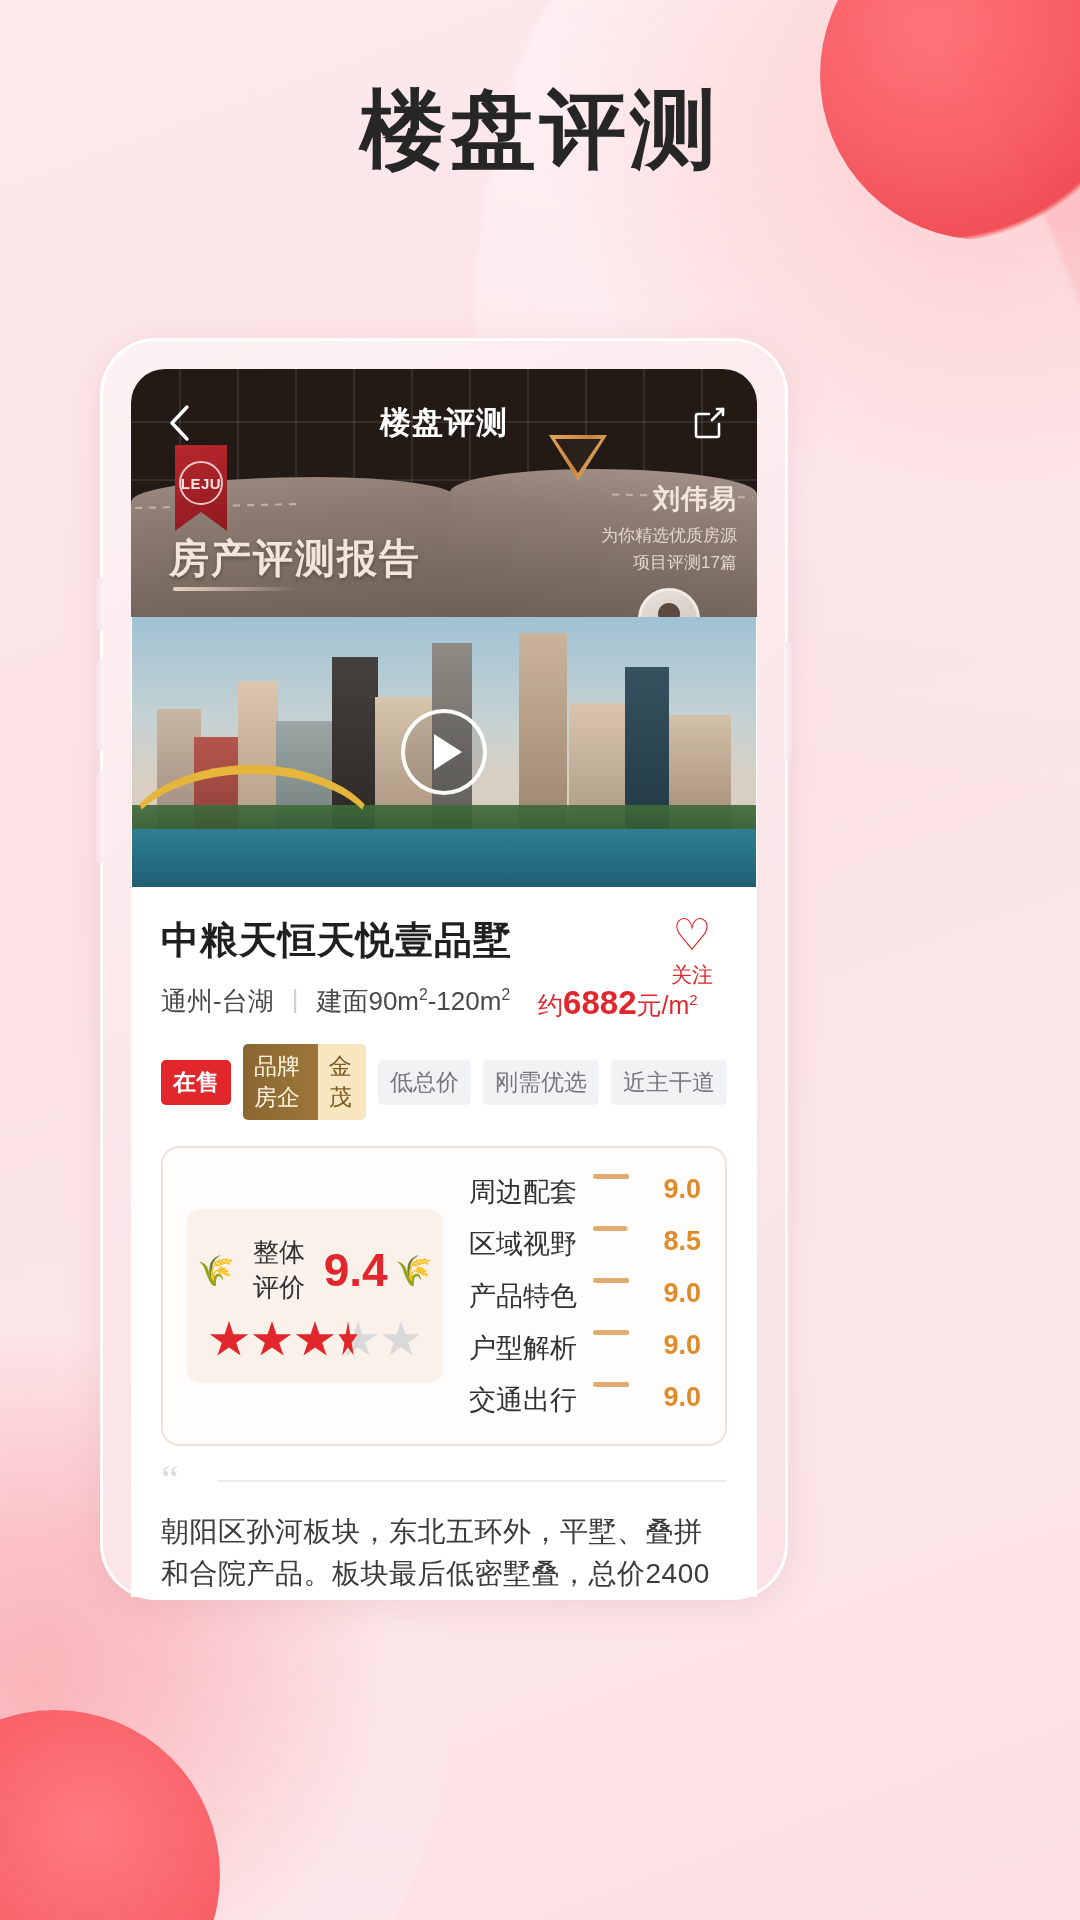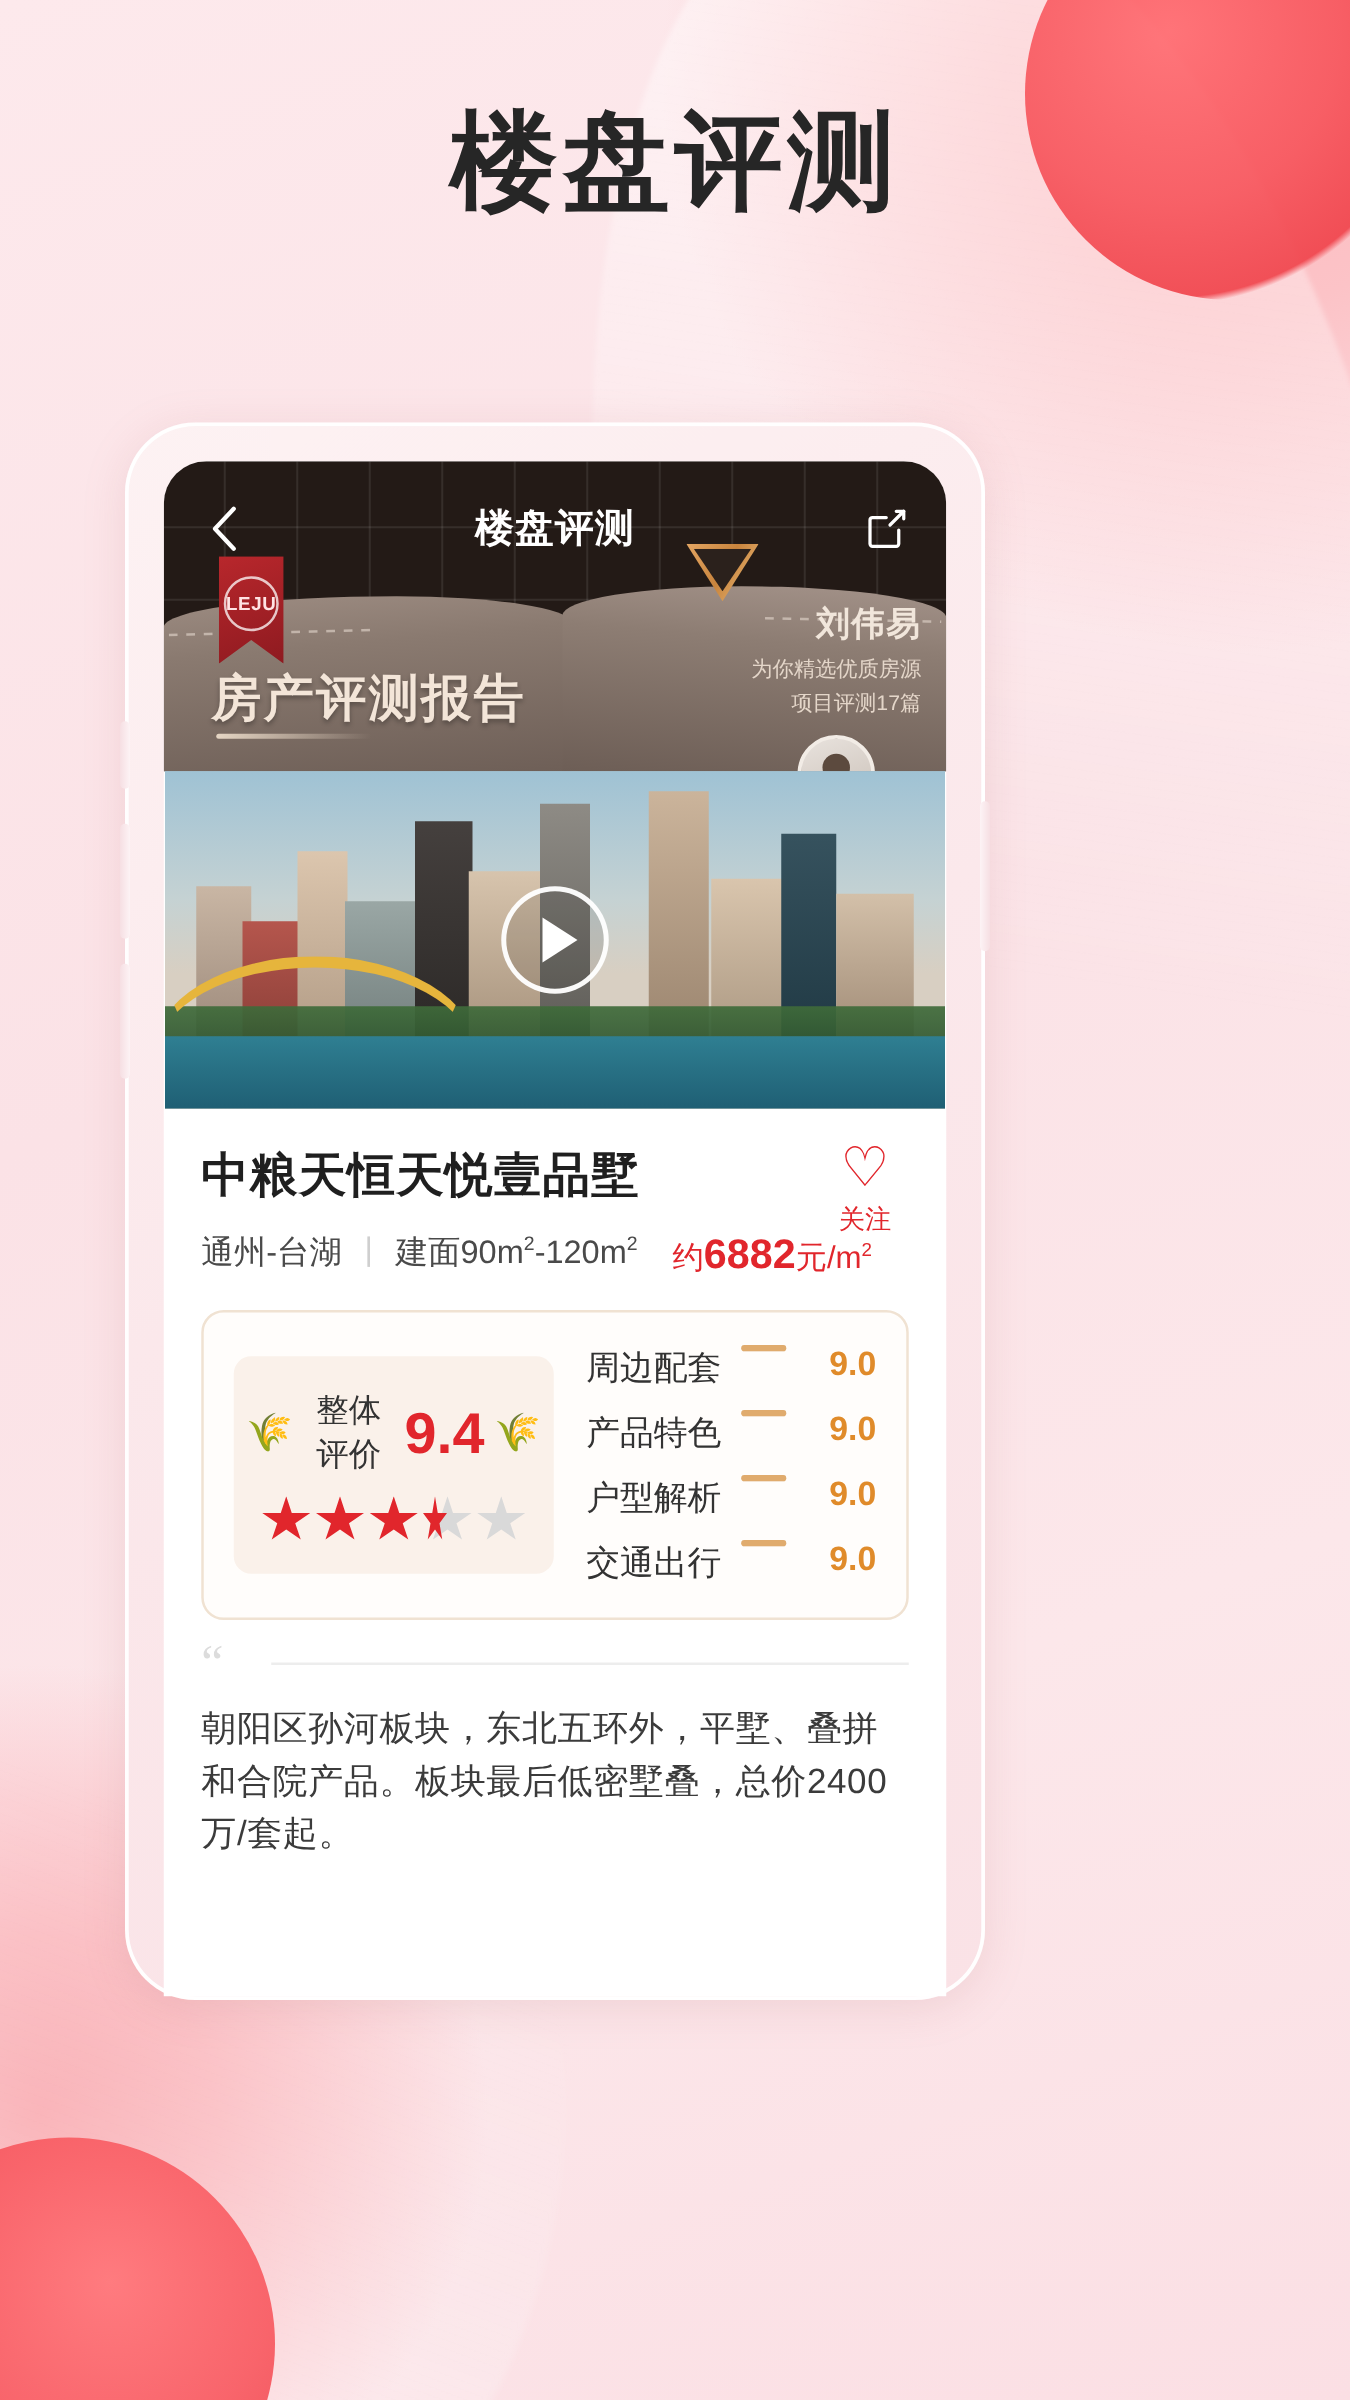--- a/index.html
+++ b/index.html
@@ -386,20 +386,30 @@
         <span class="prop-price">
           <span>约</span><b>6882</b><span>元/m<sup>2</sup></span>
         </span>
       </div>
 
       <div class="fav">
         <div class="fav-heart">♡</div>
         <div class="fav-label">关注</div>
       </div>
 
+      <div class="tags">
+        <span class="tag tag-sale">在售</span>
+        <span class="tag-brand">
+          <span class="b1">品牌房企</span>
+          <span class="b2">金茂</span>
+        </span>
+        <span class="tag tag-grey">低总价</span>
+        <span class="tag tag-grey">刚需优选</span>
+        <span class="tag tag-grey">近主干道</span>
+      </div>
     </div>
 
     <div class="rating-card">
       <div class="overall">
         <div class="overall-line">
           <span class="wheat">🌾</span>
           <span class="overall-label">整体评价</span>
           <span class="overall-score">9.4</span>
           <span class="wheat">🌾</span>
         </div>
@@ -425,20 +435,27 @@
 
       <div class="metrics">
         <div class="metric">
           <span class="m-label">周边配套</span>
           <span class="m-bar">
               <span class="m-fill" style="width:100%"></span>
             </span>
           <span class="m-val">9.0</span>
         </div>
         <div class="metric">
+          <span class="m-label">区域视野</span>
+          <span class="m-bar">
+              <span class="m-fill" style="width:94%"></span>
+            </span>
+          <span class="m-val">8.5</span>
+        </div>
+        <div class="metric">
           <span class="m-label">产品特色</span>
           <span class="m-bar">
               <span class="m-fill" style="width:100%"></span>
             </span>
           <span class="m-val">9.0</span>
         </div>
         <div class="metric">
           <span class="m-label">户型解析</span>
           <span class="m-bar">
               <span class="m-fill" style="width:100%"></span>

